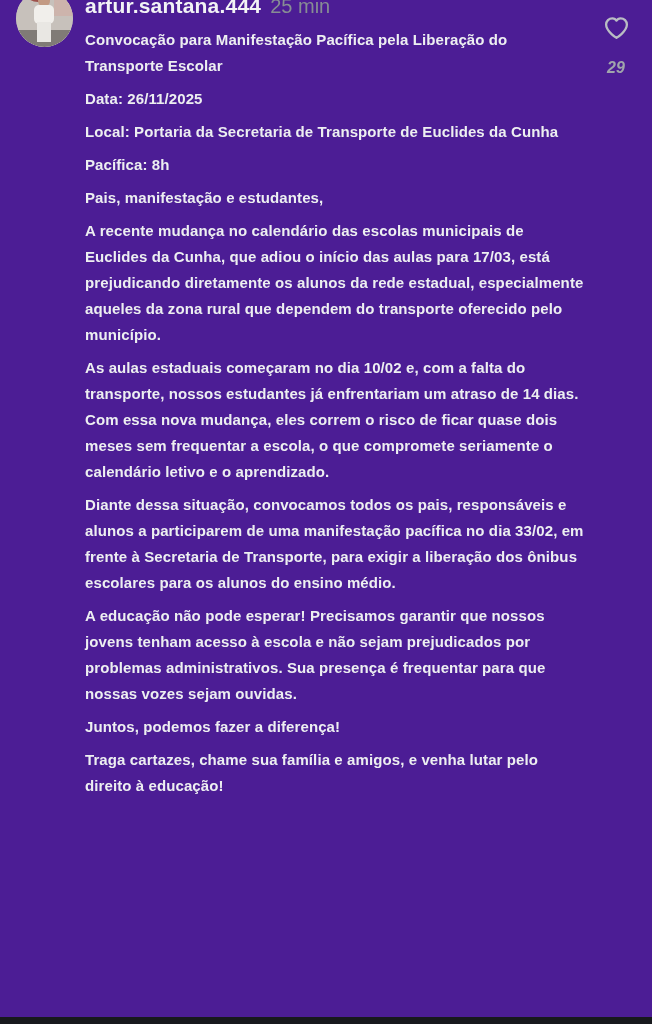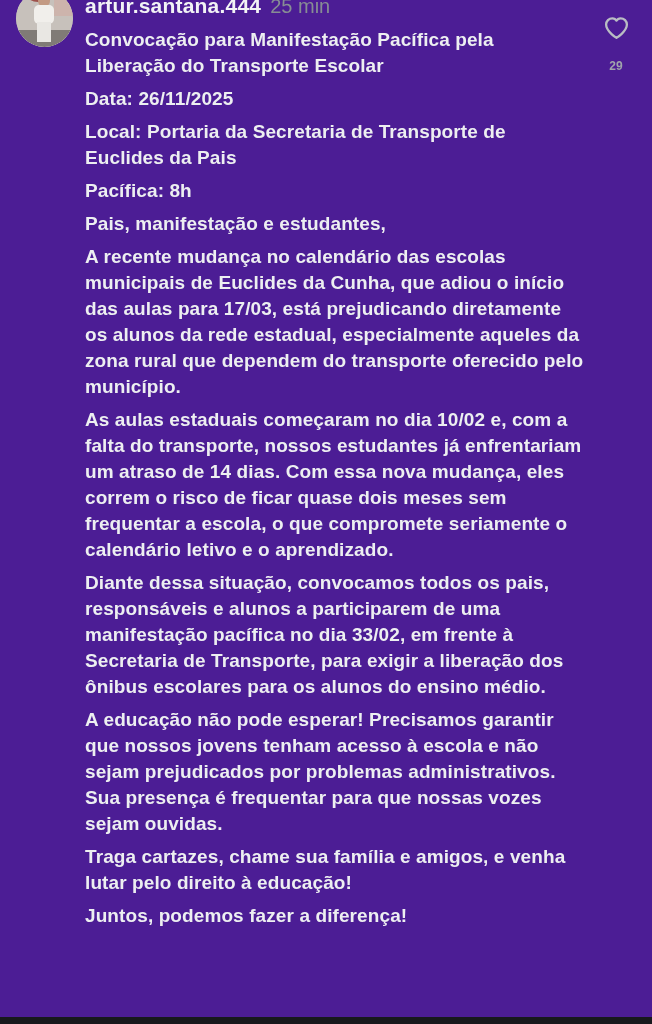--- a/index.html
+++ b/index.html
@@ -44,41 +44,42 @@
     letter-spacing: 0.2px;
   }
   .timestamp {
     font-weight: 400;
     font-size: 20px;
     color: #878d94;
     margin-left: 9px;
   }
   .para {
     margin: 0 0 7px 0;
-    font-size: 19px;
+    font-size: 15px;
     line-height: 26px;
     font-weight: 600;
     color: #edeff1;
     letter-spacing: 0.1px;
   }
   .like-column {
     position: absolute;
     right: 15px;
     top: 13px;
     width: 42px;
     text-align: center;
   }
   .heart { display: inline-block; }
   .heart svg { display: block; margin: 0 auto; }
   .like-count {
     display: block;
     margin-top: 13px;
-    font-size: 12px;
+    font-size: 16px;
     font-weight: 700;
     color: #a0a5ac;
+    font-style: italic;
   }
   .bottom-strip {
     position: absolute;
     left: 0;
     bottom: 0;
     width: 652px;
     height: 7px;
     background: #17191d;
   }
 </style>
@@ -106,29 +107,29 @@
     </svg>
   </div>
 
   <div class="content">
     <div class="header-line">
       <span class="username">artur.santana.444</span><span class="timestamp">25 min</span>
     </div>
     <div id="paragraphs">
         <p class="para">Convocação para Manifestação Pacífica pela Liberação do Transporte Escolar</p>
         <p class="para">Data: 26/11/2025</p>
-        <p class="para">Local: Portaria da Secretaria de Transporte de Euclides da Pais</p>
+        <p class="para">Local: Portaria da Secretaria de Transporte de Euclides da Cunha</p>
         <p class="para">Pacífica: 8h</p>
         <p class="para">Pais, manifestação e estudantes,</p>
         <p class="para">A recente mudança no calendário das escolas municipais de Euclides da Cunha, que adiou o início das aulas para 17/03, está prejudicando diretamente os alunos da rede estadual, especialmente aqueles da zona rural que dependem do transporte oferecido pelo município.</p>
         <p class="para">As aulas estaduais começaram no dia 10/02 e, com a falta do transporte, nossos estudantes já enfrentariam um atraso de 14 dias. Com essa nova mudança, eles correm o risco de ficar quase dois meses sem frequentar a escola, o que compromete seriamente o calendário letivo e o aprendizado.</p>
         <p class="para">Diante dessa situação, convocamos todos os pais, responsáveis e alunos a participarem de uma manifestação pacífica no dia 33/02, em frente à Secretaria de Transporte, para exigir a liberação dos ônibus escolares para os alunos do ensino médio.</p>
         <p class="para">A educação não pode esperar! Precisamos garantir que nossos jovens tenham acesso à escola e não sejam prejudicados por problemas administrativos. Sua presença é frequentar para que nossas vozes sejam ouvidas.</p>
+        <p class="para">Juntos, podemos fazer a diferença!</p>
         <p class="para">Traga cartazes, chame sua família e amigos, e venha lutar pelo direito à educação!</p>
-        <p class="para">Juntos, podemos fazer a diferença!</p>
       </div>
   </div>
 
   <div class="like-column">
     <span class="heart">
       <svg width="29" height="29" viewBox="0 0 24 24" xmlns="http://www.w3.org/2000/svg">
         <path d="M12 20.6C12 20.6 3.4 15.3 3.4 9.6C3.4 6.7 5.7 4.4 8.6 4.4C10.1 4.4 11.4 5.2 12 6.3C12.6 5.2 13.9 4.4 15.4 4.4C18.3 4.4 20.6 6.7 20.6 9.6C20.6 15.3 12 20.6 12 20.6Z" fill="none" stroke="#b9bdc3" stroke-width="1.9" stroke-linejoin="round"></path>
       </svg>
     </span>
     <span class="like-count">29</span>

